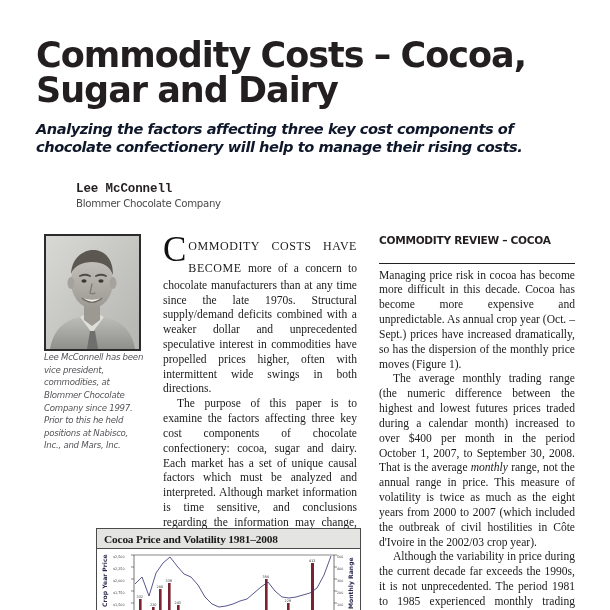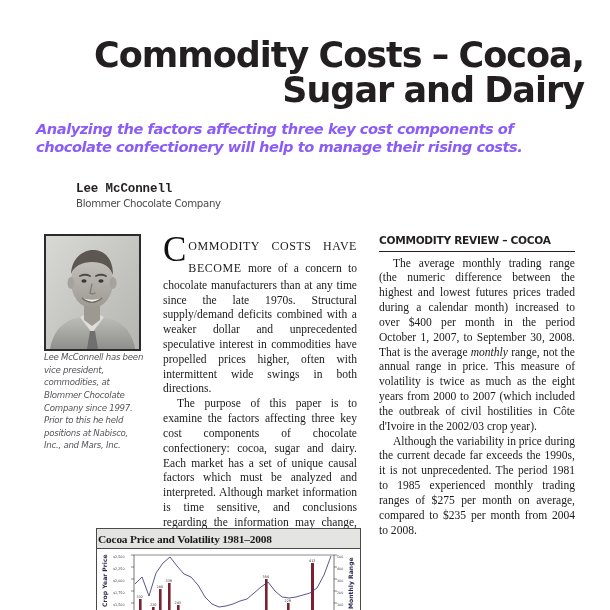--- a/index.html
+++ b/index.html
@@ -33,30 +33,29 @@
   }
   .headline {
     font-family: "DejaVu Sans", sans-serif;
     font-weight: bold;
     font-size: 35px;
     line-height: 0.99;
     letter-spacing: -1.0px;
     color: #231f20;
     margin: 0;
     word-spacing: -1px;
-    text-align: right;
   }
   .deck {
     font-family: "DejaVu Sans", sans-serif;
     font-weight: bold;
     font-style: italic;
     font-size: 14.6px;
     line-height: 1.23;
     letter-spacing: -0.45px;
-    color: #8b5cf6;
+    color: #0f172a;
     margin: 13px 0 0 0;
     width: 540px;
   }
 
   .byline {
     position: absolute;
     left: 76px;
     top: 182px;
   }
   .byline-name {
@@ -147,21 +146,21 @@
     font-size: 17px;
   }
 
   .sec-head {
     font-family: "DejaVu Sans", sans-serif;
     font-weight: bold;
     font-size: 10.6px;
     letter-spacing: -0.3px;
     color: #231f20;
     border-bottom: 1.4px solid #231f20;
-    padding-bottom: 3px;
+    padding-bottom: 15px;
     margin: 0 0 4px 0;
     text-align: left;
   }
 
   em.it { font-style: italic; }
 
   
   .figure {
     position: absolute;
     left: 96px;
@@ -173,21 +172,21 @@
     background: #ffffff;
     overflow: hidden;
   }
   .fig-head {
     height: 20px;
     background: #e4e4e2;
     border-bottom: 1.2px solid #4a4a4a;
     box-sizing: border-box;
     display: flex;
     align-items: center;
-    padding-left: 1px;
+    padding-left: 7px;
     text-align: right;
   }
   .fig-title {
     font-family: "Liberation Serif", serif;
     font-weight: bold;
     font-size: 11.4px;
     color: #1a1a1a;
     letter-spacing: -0.2px;
   }
   .fig-body {
@@ -281,20 +280,21 @@
     <div class="bio">Lee McConnell has been vice president, commodities, at Blommer Chocolate Company since 1997. Prior to this he held positions at Nabisco, Inc., and Mars, Inc.</div>
   </div>
 
   <div class="col col-mid">
     <p class="first"><span class="dropcap">C</span><span class="smallcaps">ommodity costs have become</span><span> more of a concern to chocolate manufacturers than at any time since the late 1970s. Structural supply/demand deficits combined with a weaker dollar and unprecedented speculative interest in commodities have propelled prices higher, often with intermittent wide swings in both directions.</span></p>
     <p>The purpose of this paper is to examine the factors affecting three key cost components of chocolate confectionery: cocoa, sugar and dairy. Each market has a set of unique causal factors which must be analyzed and interpreted. Although market information is time sensitive, and conclusions regarding the information may change, the discipline and methods of analysis discussed in this paper should remain useful in changing market conditions.</p>
   </div>
 
   <div class="col col-right">
     <div class="sec-head">COMMODITY REVIEW – COCOA</div>
+    <p class="first">Managing price risk in cocoa has become more difficult in this decade. Cocoa has become more expensive and unpredictable. As annual crop year (Oct. – Sept.) prices have increased dramatically, so has the dispersion of the monthly price moves (Figure 1).</p>
     <p><span>The average monthly trading range (the numeric difference between the highest and lowest futures prices traded during a calendar month) increased to over $400 per month in the period October 1, 2007, to September 30, 2008. That is the average </span><em class="it">monthly</em><span> range, not the annual range in price. This measure of volatility is twice as much as the eight years from 2000 to 2007 (which included the outbreak of civil hostilities in Côte d'Ivoire in the 2002/03 crop year).</span></p>
     <p>Although the variability in price during the current decade far exceeds the 1990s, it is not unprecedented. The period 1981 to 1985 experienced monthly trading ranges of $275 per month on average, compared to $235 per month from 2004 to 2008.</p>
 
   </div>
 
   <div class="figure">
     <div class="fig-head">
       <span class="fig-title">Cocoa Price and Volatility 1981–2008</span>
     </div>
     <div class="fig-body">

